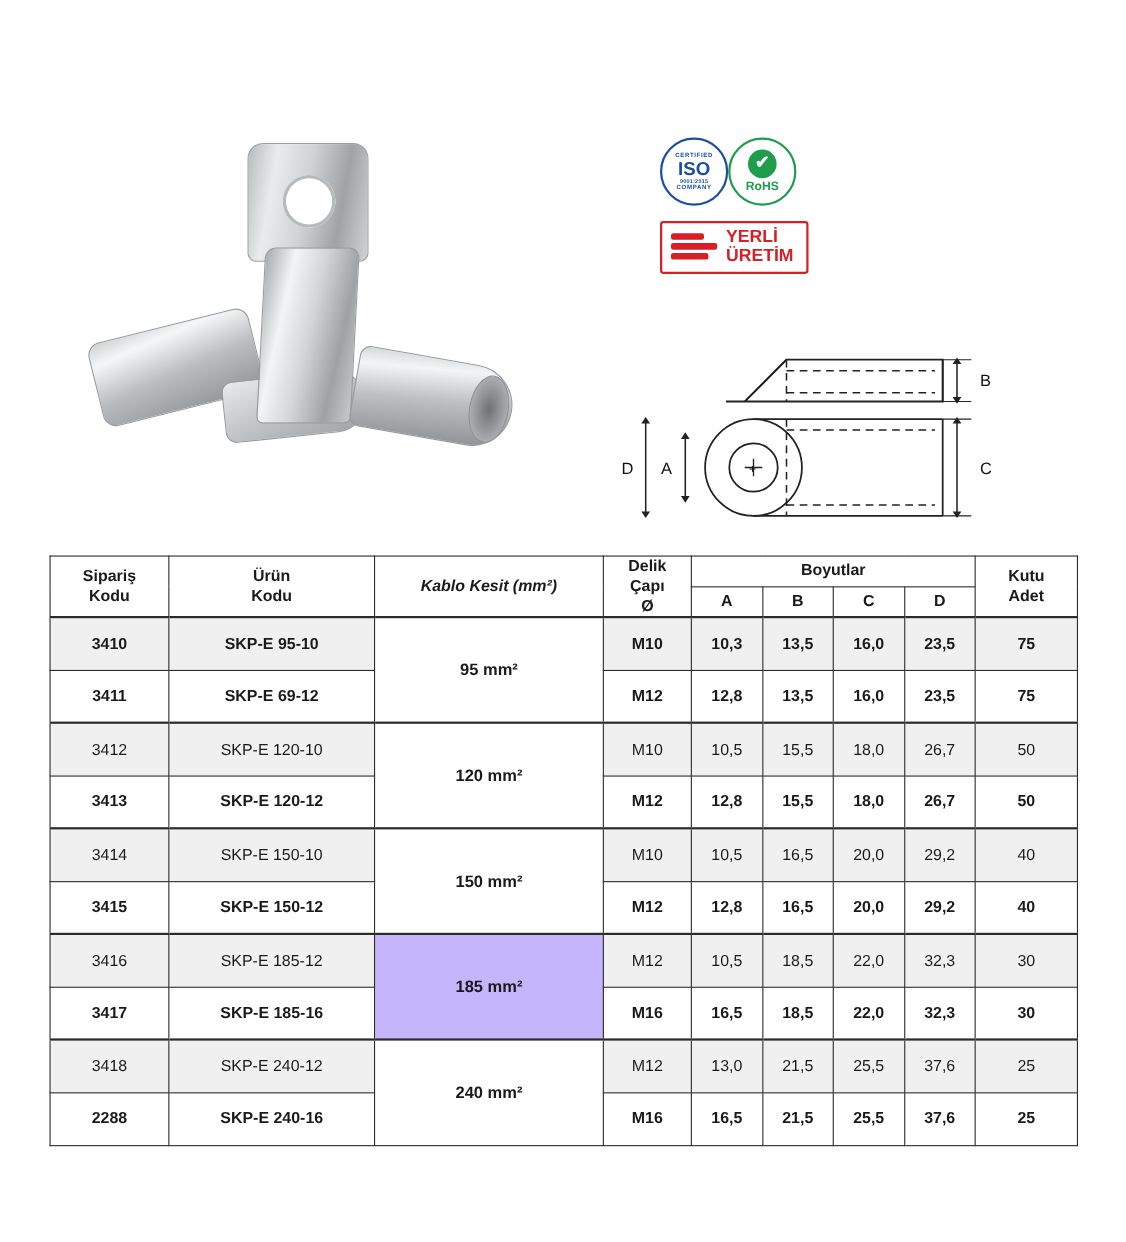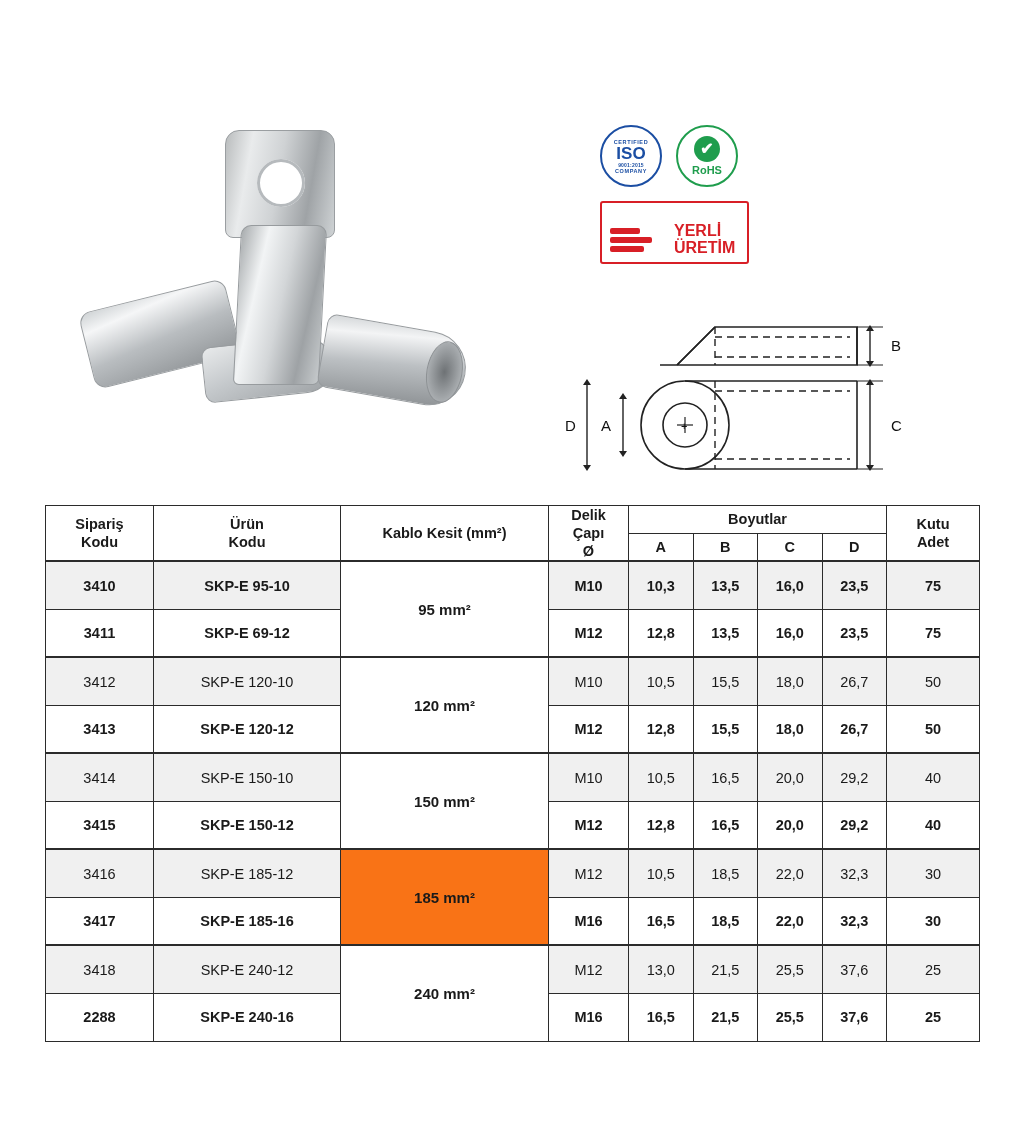--- a/index.html
+++ b/index.html
@@ -100,21 +100,21 @@
     width: 36px; height: 62px; border-radius: 50%;
     background: radial-gradient(ellipse at 50% 50%, #6e7275 0%, #a9adb0 70%, #cfd2d4 100%);
     border: 1px solid #8d9194;
   }
 
   
   .badges {
     position: absolute; left: 600px; top: 125px;
     width: 360px; height: 150px;
   }
-  .badge-row1 { display: flex; align-items: flex-end; gap: 14px; }
+  .badge-row1 { display: flex; align-items: flex-end; }
   .iso-badge {
     width: 62px; height: 62px; border-radius: 50%;
     border: 2px solid #1b4ea3;
     display: flex; flex-direction: column; align-items: center; justify-content: center;
     color: #1b4ea3; position: relative; background: #fff;
   }
   .iso-badge .iso-top {
     font-size: 5.5px; letter-spacing: .6px; font-weight: bold; text-transform: uppercase;
   }
   .iso-badge .iso-main { font-size: 17px; font-weight: bold; line-height: 1; }
@@ -142,23 +142,23 @@
     font-weight: bold;
     letter-spacing: 1px;
     font-style: italic;
     line-height: 1;
     background: #fff;
   }
   .gwest-reg { font-size: 11px; vertical-align: super; font-style: normal; }
 
   .yerli {
     margin-top: 14px;
-    display: inline-flex; align-items: flex-end; gap: 20px;
+    display: inline-flex; align-items: center; gap: 6px;
     background: #fff; border: 2px solid #d81f26;
-    padding: 20px 12px 5px 8px; border-radius: 3px;
+    padding: 5px 12px 5px 8px; border-radius: 3px;
   }
   .yerli-hands {
     width: 44px; height: 32px; position: relative;
   }
   .yerli-hands span {
     position: absolute; left: 0; background: #d81f26; border-radius: 2px; height: 6px;
   }
   .yerli-hands span:nth-child(1) { top: 3px;  width: 30px; }
   .yerli-hands span:nth-child(2) { top: 12px; width: 42px; }
   .yerli-hands span:nth-child(3) { top: 21px; width: 34px; }
@@ -179,21 +179,21 @@
     border: 1px solid #2b2b2b;
     text-align: center;
     font-size: 14.5px;
     padding: 0;
     height: 48px;
     color: #1a1a1a;
   }
   thead th { font-weight: bold; font-size: 14.5px; line-height: 1.25; }
   .col-siparis { width: 108px; }
   .col-urun { width: 187px; text-align: center; }
-  .col-kesit { width: 208px; }
+  .col-kesit { width: 208px; font-style: italic; }
   .col-delik { width: 80px; }
   .col-abcd { width: 54px; }
   .col-kutu { width: 93px; }
   tbody td { height: 48px; }
   tr.odd td { background: #f0f0f0; }
   tr.even td { background: #ffffff; }
   td.bold, th { font-weight: bold; }
   td.normal { font-weight: normal; }
   .kesit-cell { font-weight: bold; font-size: 15px; }
   .thickline td { border-top: 2px solid #2b2b2b; }
@@ -413,21 +413,21 @@
             <td class="bold">M12</td>
             <td class="bold">12,8</td>
             <td class="bold">16,5</td>
             <td class="bold">20,0</td>
             <td class="bold">29,2</td>
             <td class="bold">40</td>
           </tr>
           <tr class="odd thickline">
             <td class="normal">3416</td>
             <td class="normal">SKP-E 185-12</td>
-            <td class="kesit-cell" rowspan="2" style="background: #f97316;">185 mm²</td>
+            <td class="kesit-cell" rowspan="2" style="background: #c4b5fd;">185 mm²</td>
             <td class="normal">M12</td>
             <td class="normal">10,5</td>
             <td class="normal">18,5</td>
             <td class="normal">22,0</td>
             <td class="normal">32,3</td>
             <td class="normal">30</td>
           </tr>
           <tr class="even">
             <td class="bold">3417</td>
             <td class="bold">SKP-E 185-16</td>

